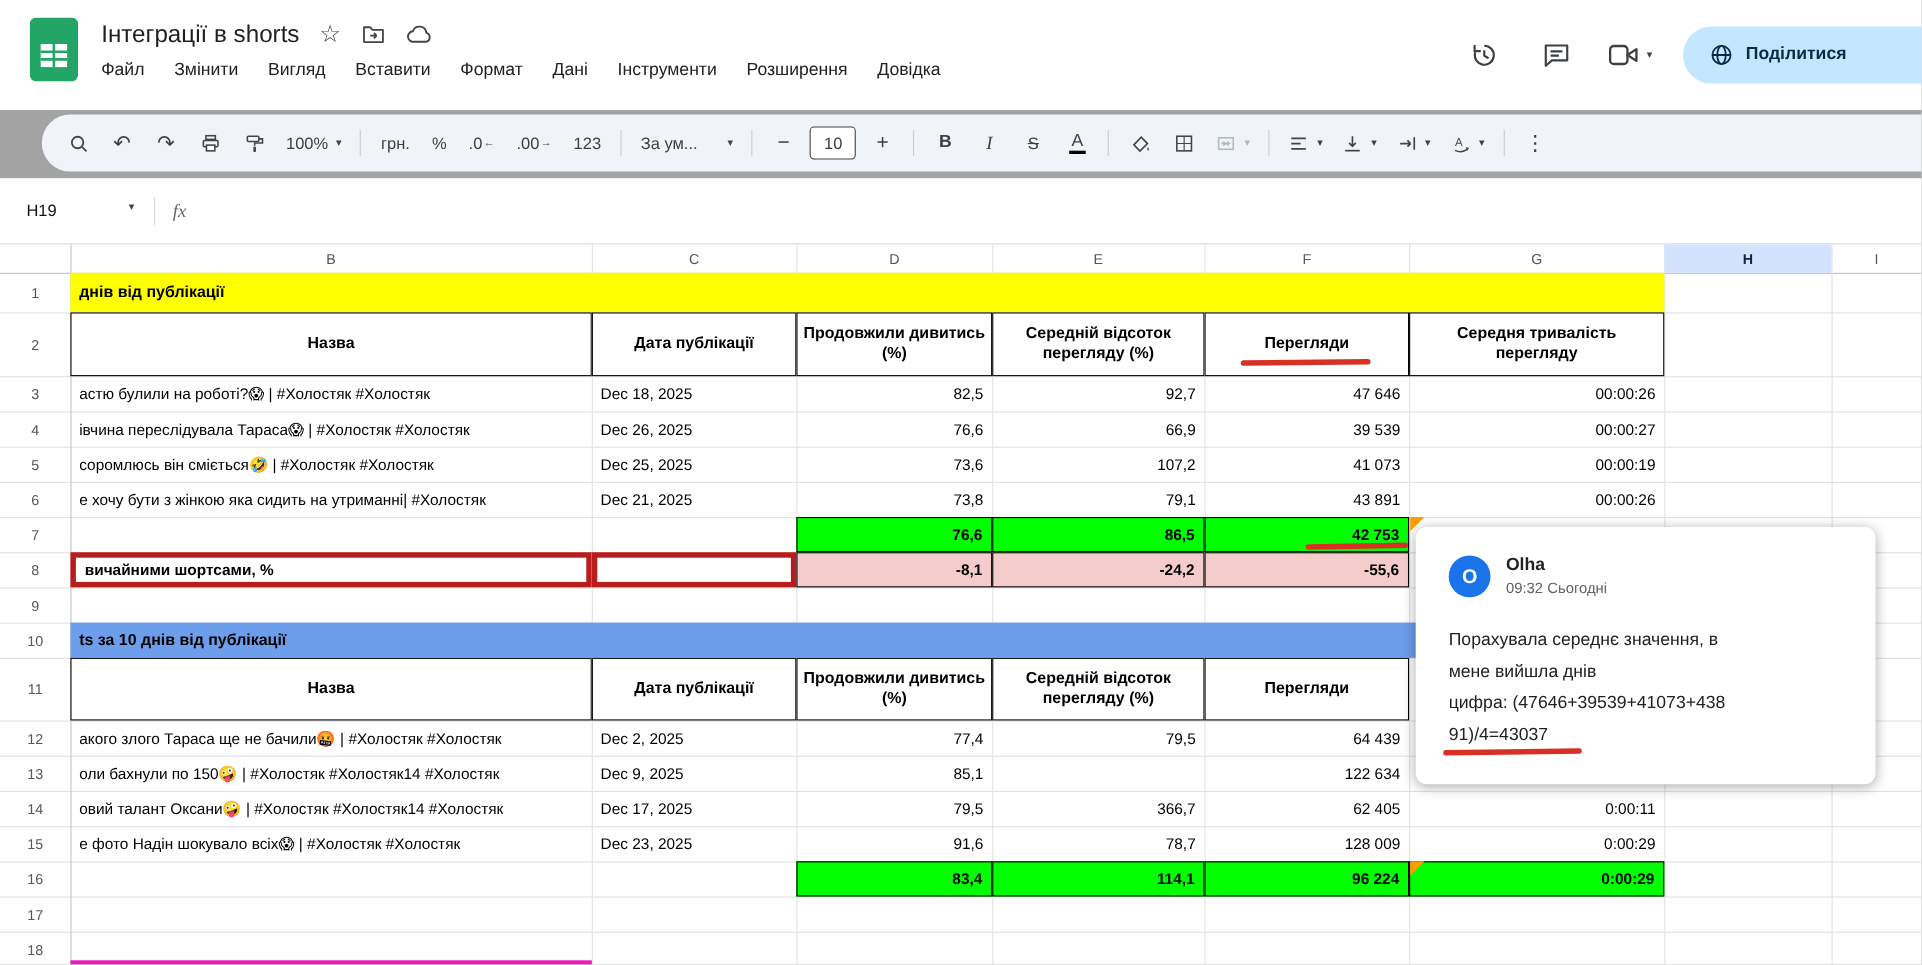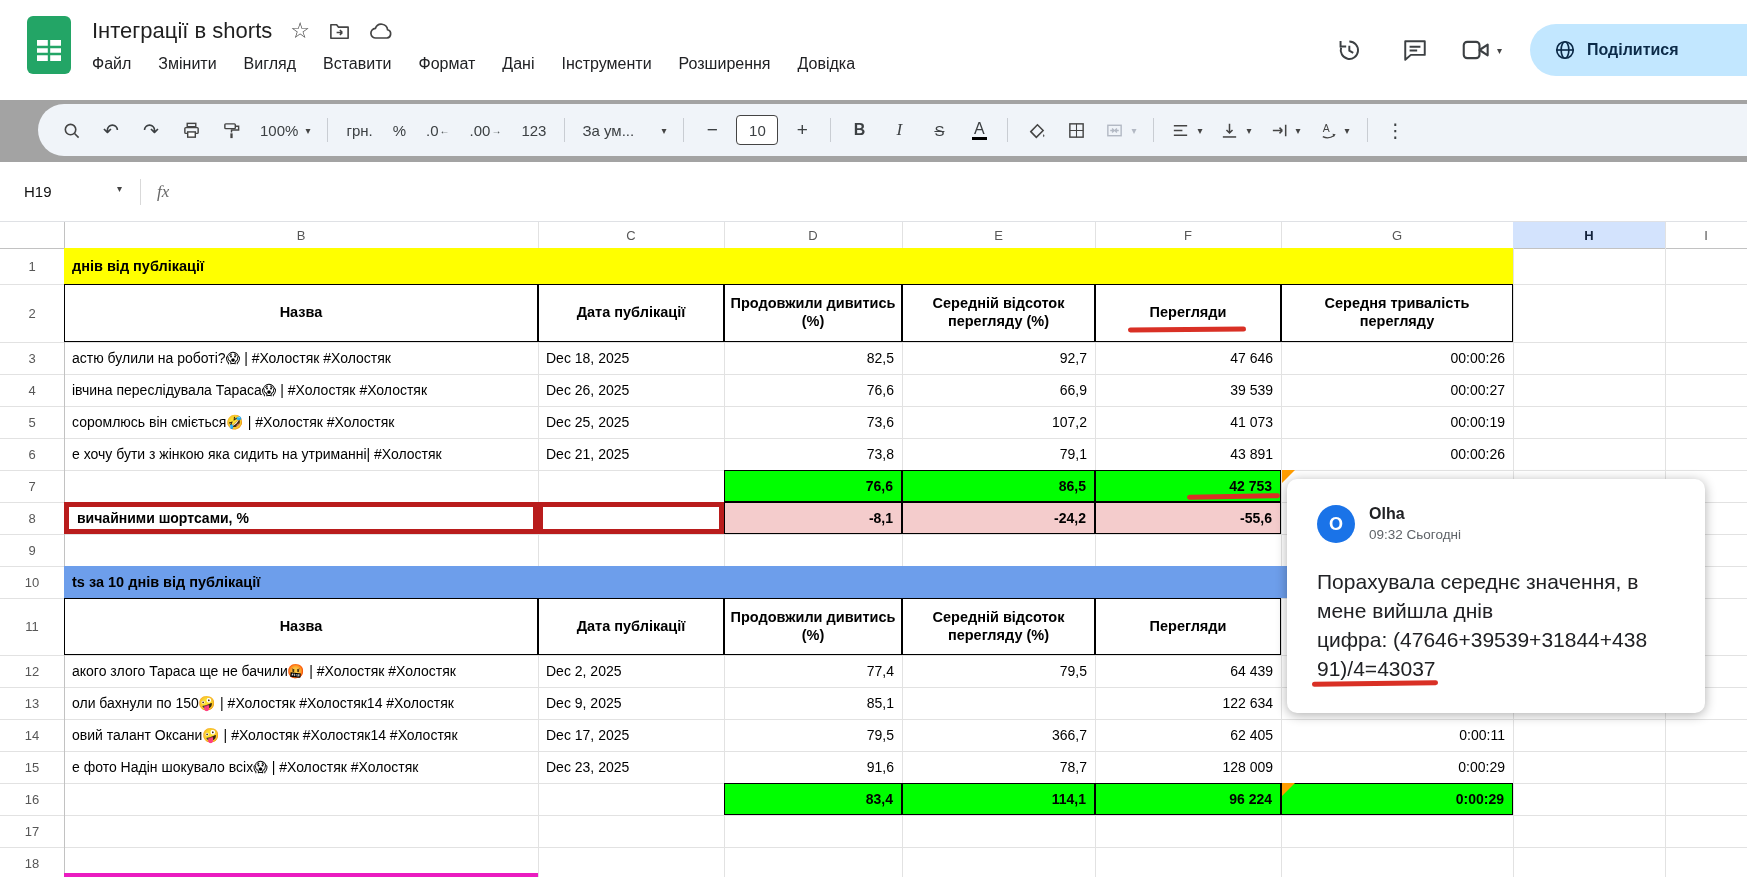--- a/index.html
+++ b/index.html
@@ -72,21 +72,21 @@
 .r9{top:312px;height:32px}.r10{top:344px;height:32px}.r11{top:376px;height:57px}.r12{top:433px;height:32px}
 .r13{top:465px;height:32px}.r14{top:497px;height:32px}.r15{top:529px;height:32px}.r16{top:561px;height:32px}
 .r17{top:593px;height:32px}.r18{top:625px;height:32px}
 
 
 .comment-card{position:absolute;left:1287px;top:479px;width:418px;height:234px;background:#fff;border-radius:10px;box-shadow:0 2px 12px rgba(0,0,0,.32);z-index:40;padding:26px 30px 0 30px}
 .c-head{display:flex;gap:14px;align-items:flex-start;height:42px}
 .avatar{width:38px;height:38px;border-radius:50%;background:#1a73e8;color:#fff;display:flex;align-items:center;justify-content:center;font-size:18px;font-weight:bold}
 .c-name{font-size:16px;font-weight:bold;color:#202124}
 .c-time{font-size:13.5px;color:#5f6368;margin-top:4px}
-.c-body{margin-top:20px;font-size:21px;line-height:29px;color:#202124}
+.c-body{margin-top:20px;font-size:16px;line-height:29px;color:#202124}
 
 
 .redline{position:absolute;height:5px;background:#d93025;border-radius:3px;z-index:50}
 .anchor{position:absolute;width:0;height:0;border-top:13px solid #ff9d00;border-right:13px solid transparent;z-index:30}
 .magenta{position:absolute;left:64px;top:651px;width:474px;height:4px;background:#ea1cc0}
 svg{display:block}
 </style>
 </head>
 <body>
 
@@ -433,21 +433,21 @@
     <div class="c-head">
       <div class="avatar">O</div>
       <div>
         <div class="c-name">Olha</div>
         <div class="c-time">09:32 Сьогодні</div>
       </div>
     </div>
     <div class="c-body">
       <div>Порахувала середнє значення, в</div>
       <div>мене вийшла днів</div>
-      <div>цифра: (47646+39539+31844+438</div>
+      <div>цифра: (47646+39539+41073+438</div>
       <div>91)/4=43037</div>
     </div>
   </div>
 
   <div class="redline" style="left:1128px;top:327px;width:118px;transform:rotate(-0.6deg)"></div>
   <div class="redline" style="left:1187px;top:494px;width:93px;transform:rotate(-1deg)"></div>
   <div class="redline" style="left:1312px;top:681px;width:126px;transform:rotate(-0.8deg)"></div>
 
 </div>
 

